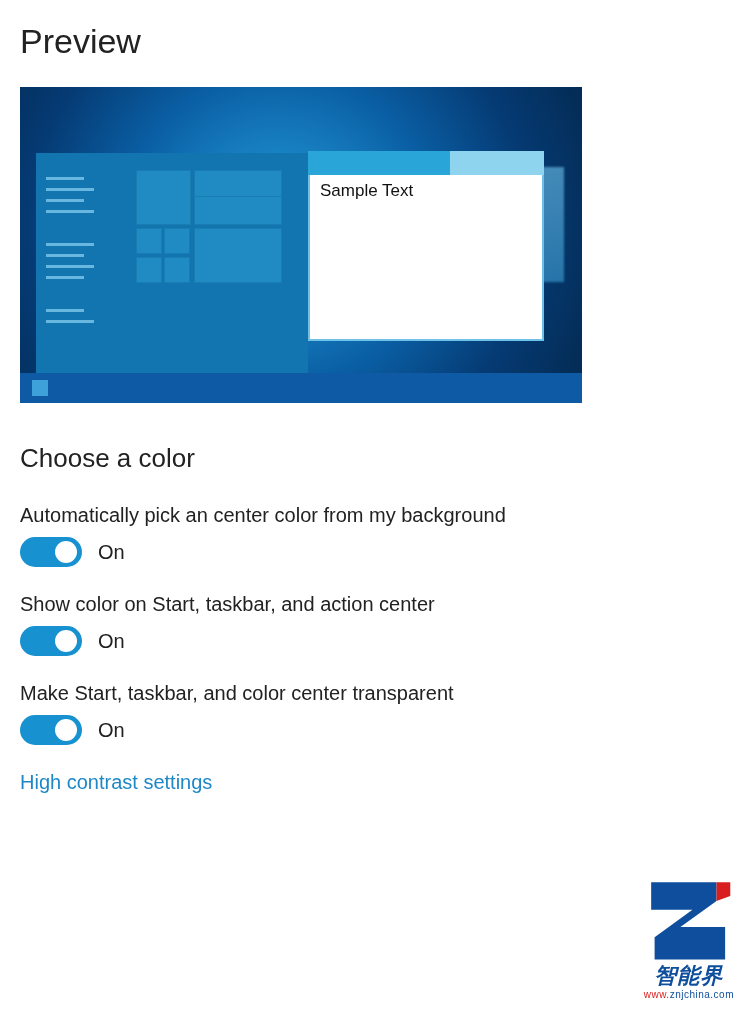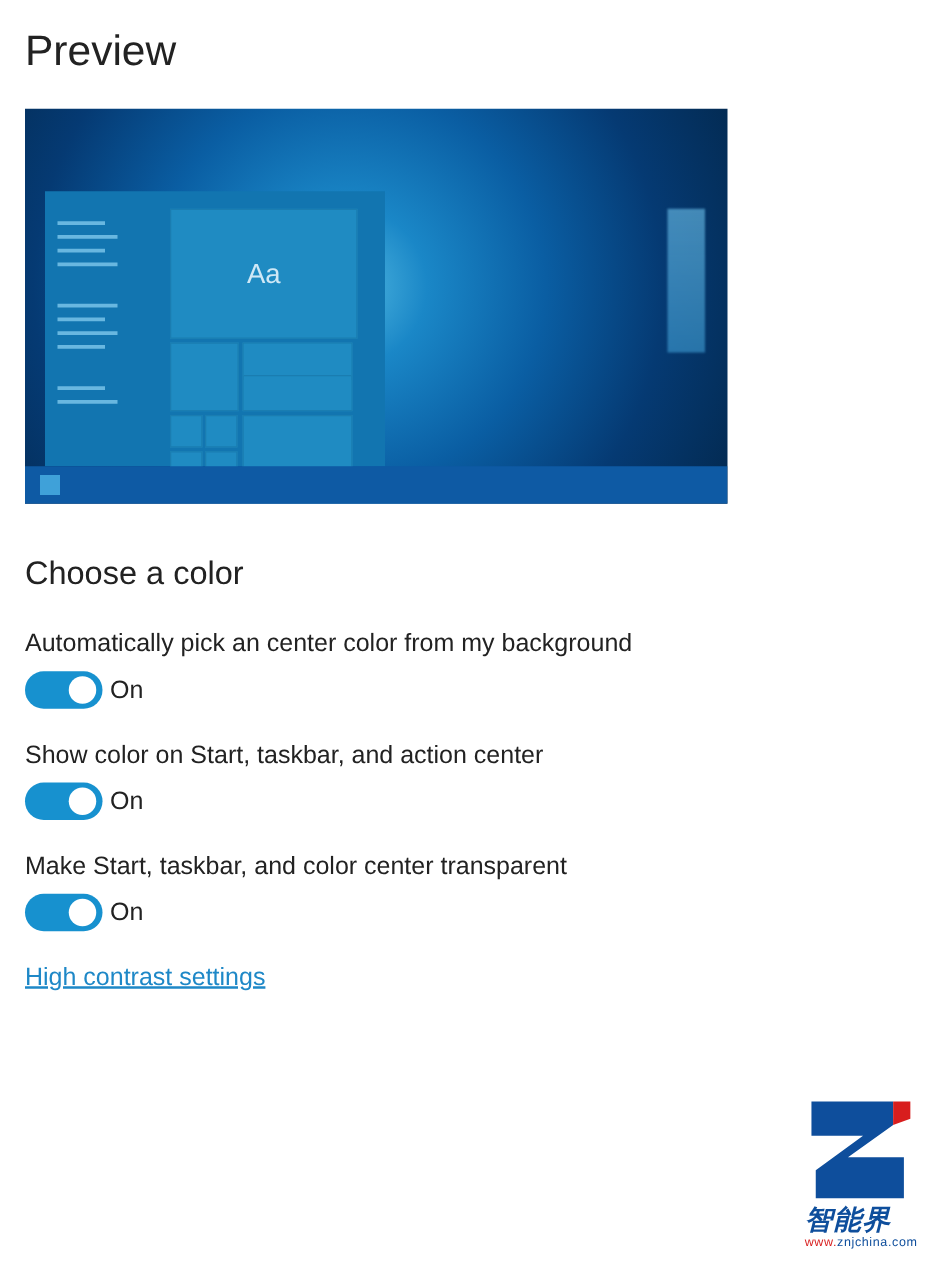--- a/index.html
+++ b/index.html
@@ -76,36 +76,36 @@
   }
   .samplewin .txt{
     padding:6px 10px; font-size:17px; color:#111;
   }
 
   
   .setting { margin: 0 0 26px 0; }
   .setting .label {
     font-size: 20px; color:#222; margin-bottom:10px;
   }
-  .toggle-row { display:flex; align-items:center; gap:6px; }
+  .toggle-row { display:flex; align-items:center; gap:16px; }
   .toggle {
     width:62px; height:30px; border-radius:30px; background:#1791cf;
     position:relative; cursor:pointer;
   }
   .toggle .knob{
     position:absolute; top:4px; right:5px; width:22px; height:22px;
     border-radius:50%; background:#fff;
   }
   .toggle-state{ font-size:20px; }
 
-  .link { color:#1e88c7; font-size:20px; cursor:pointer; display:inline-block;text-decoration:underline; }
+  .link { color:#1e88c7; font-size:20px; cursor:pointer; display:inline-block; }
 
   
   .watermark{
-    position:absolute; right:6px; bottom:10px; text-align:left; user-select:none;
+    position:absolute; right:6px; bottom:10px; text-align:center; user-select:none;
   }
   .watermark .z-badge{
     width:86px; height:86px; position:relative; display:inline-block;
   }
   .watermark .z-badge svg{ width:100%; height:100%; }
   .watermark .cap{
     font-size:22px; font-weight:700; font-style:italic; color:#0e4e9c;
     letter-spacing:1px; margin-top:-6px;
   }
   .watermark .domain{
@@ -132,40 +132,45 @@
         <span class="gap"></span>
         <span></span>
           <span></span>
           <span></span>
           <span></span>
         <span class="gap"></span>
         <span></span>
           <span></span>
       </div>
       <div class="tiles">
-        <div class="big">Aa</div>
         <div class="row">
           <div class="mid"></div>
           <div class="tall">
               <div class="half"></div>
               <div class="half"></div>
             </div>
         </div>
         <div class="row">
           <div class="grid4">
               <div></div>
               <div></div>
               <div></div>
               <div></div>
             </div>
           <div class="mid" style="width:88px;"></div>
         </div>
       </div>
     </div>
 
+    <div class="samplewin">
+      <div class="titlebar">
+        <div class="focusbar"></div>
+      </div>
+      <div class="txt">Sample Text</div>
+    </div>
 
     <div class="taskbar"></div>
   </div>
 
   <h2 class="section-title">Choose a color</h2>
 
   <div class="setting">
     <div class="label">Automatically pick an center color from my background</div>
     <div class="toggle-row">
       <div class="toggle">

